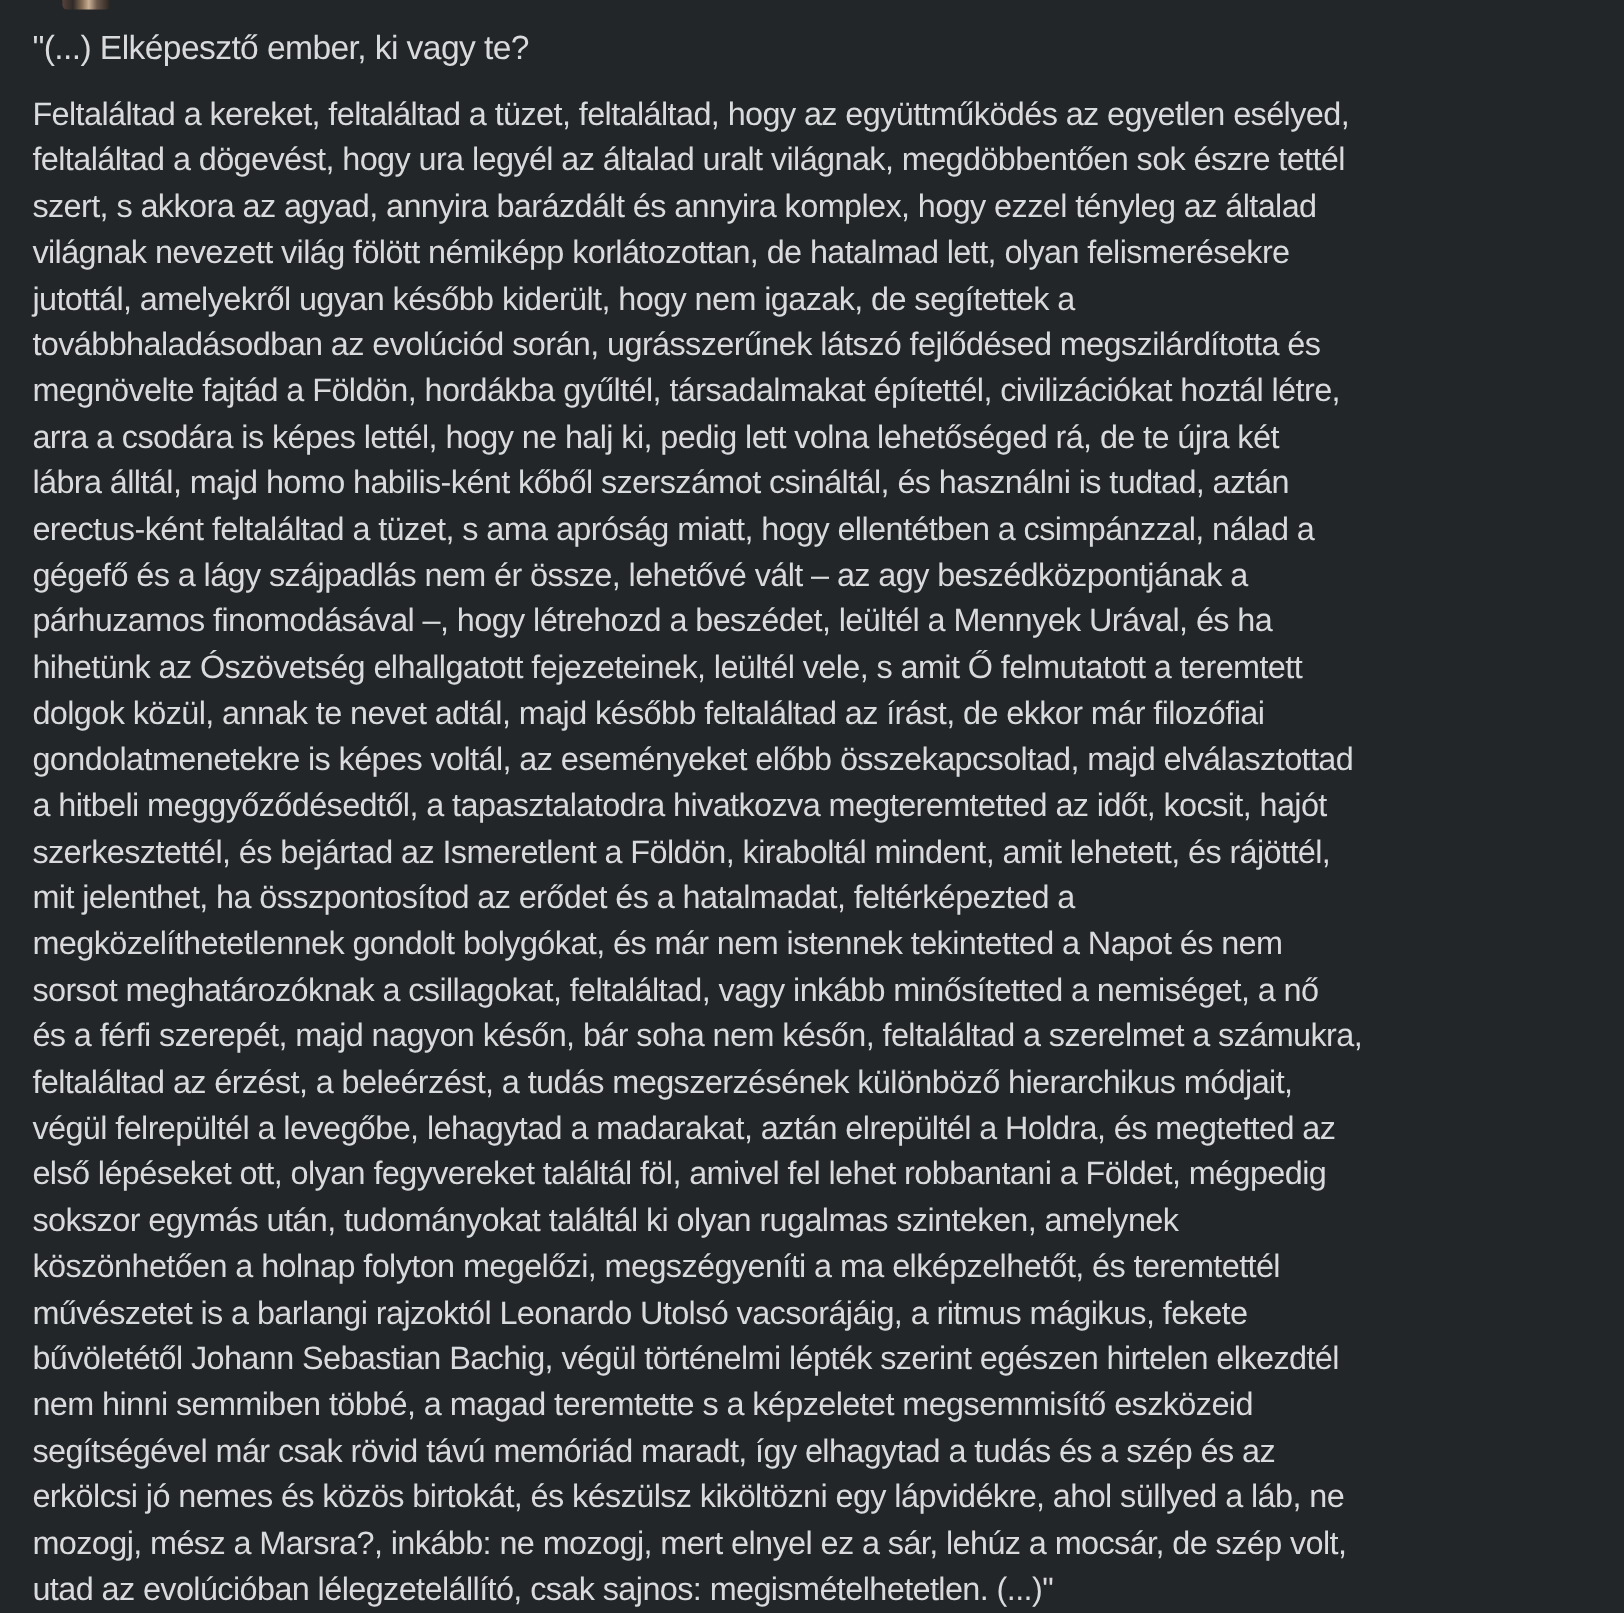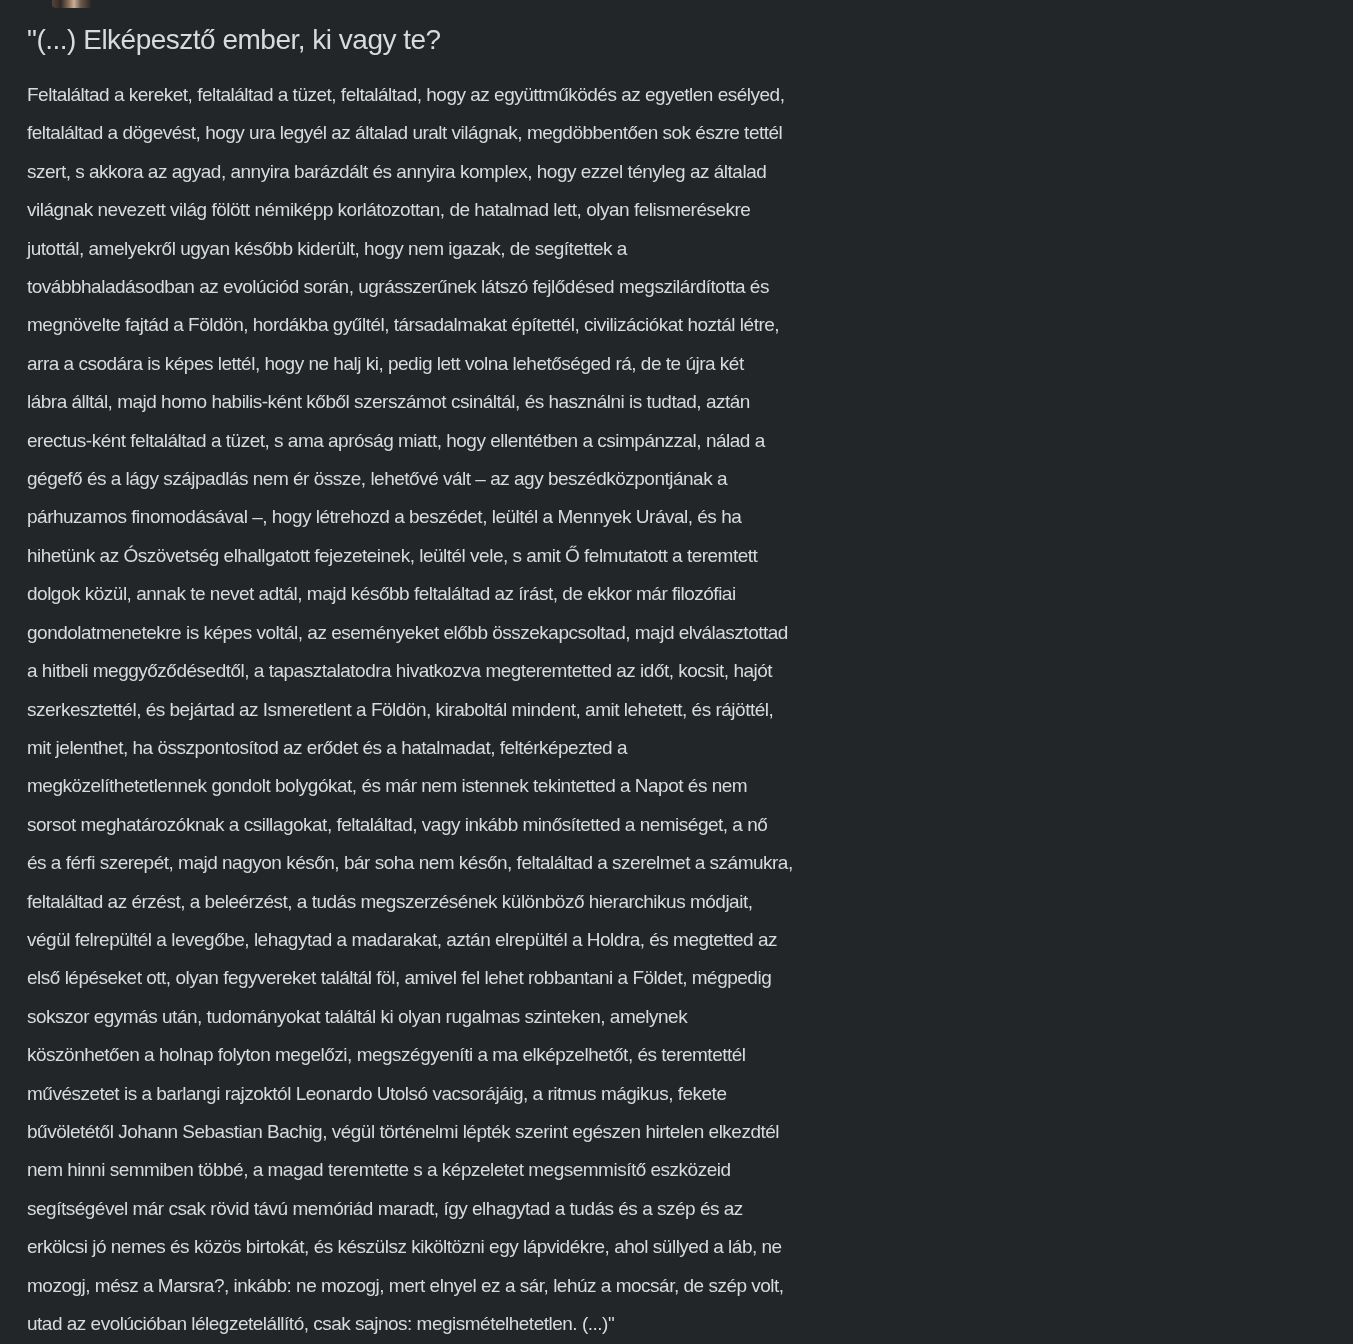--- a/index.html
+++ b/index.html
@@ -32,21 +32,21 @@
       #6b584a 72%, #26231f 100%);
   }
   .quote-heading {
     font-size: 28px;
     letter-spacing: -0.5px;
     line-height: 38px;
     white-space: pre;
     margin: 0 0 17px 0;
   }
   .quote-body {
-    font-size: 19px;
+    font-size: 27px;
     letter-spacing: -0.5px;
     line-height: 38.4px;
     white-space: pre;           
     margin: 0;
   }
 </style>
 </head>
 <body>
 
 <div class="screen">

